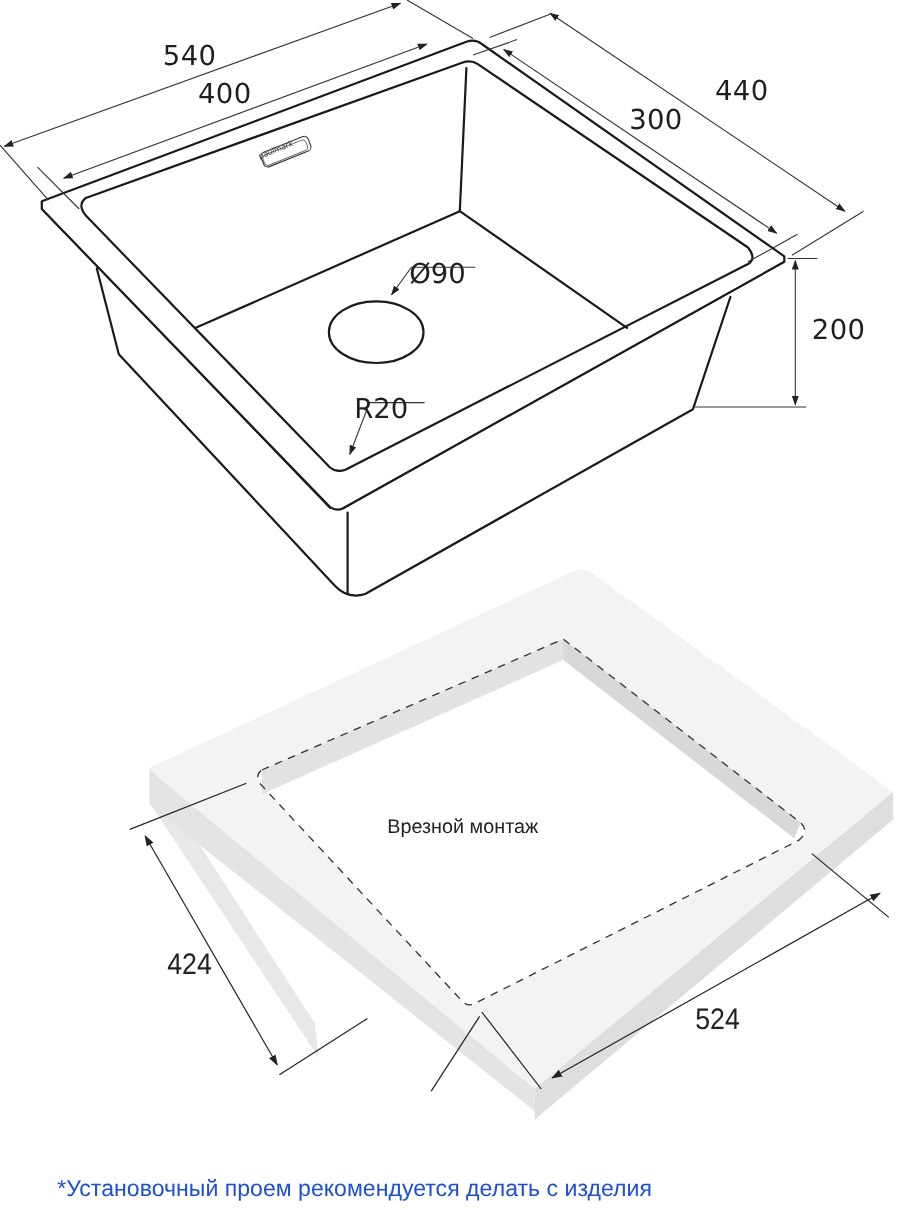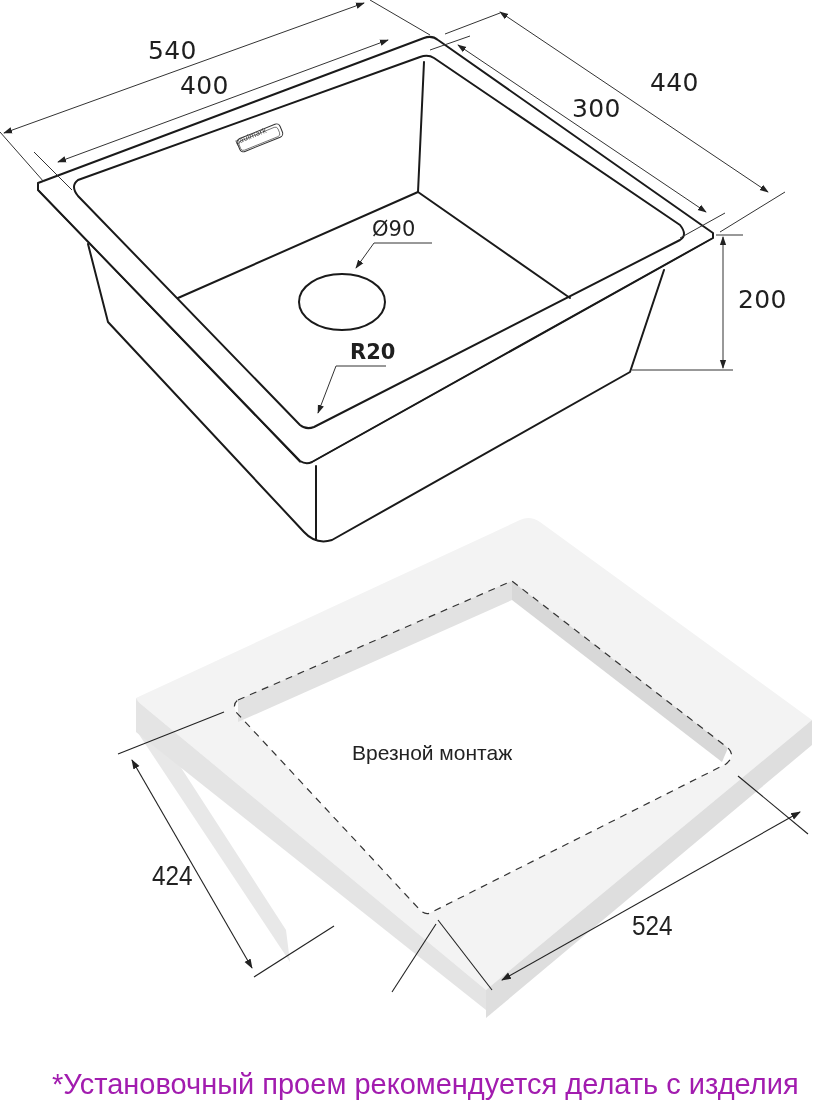--- a/index.html
+++ b/index.html
@@ -2,27 +2,27 @@
 <html><head>
   <meta charset="utf-8">
   <style>
     html, body { margin: 0; padding: 0; background: #ffffff; }
     body { width: 820px; height: 1100px; position: relative; overflow: hidden;
            font-family: "Liberation Sans", "DejaVu Sans", sans-serif; }
     svg.drawing { position: absolute; left: 0; top: 0; }
     .dim-label { position: absolute; font-family: "DejaVu Sans", sans-serif;
                  font-size: 25px; color: #1f1f1f; line-height: 1; white-space: nowrap; letter-spacing: 0.3px; }
     .callout { position: absolute; font-family: "DejaVu Sans", sans-serif;
-               font-size: 21px; color: #1f1f1f; line-height: 1; white-space: nowrap; }
+               font-size: 25px; color: #1f1f1f; line-height: 1; white-space: nowrap; margin-top: 17px; }
     .mount-title { position: absolute; font-family: "Liberation Sans", sans-serif;
-                   font-size: 21px; color: #222; white-space: nowrap; line-height: 1; }
+                   font-size: 18px; color: #222; white-space: nowrap; line-height: 1; }
     .cut-dim { position: absolute; font-family: "Liberation Sans", sans-serif;
                font-size: 27px; color: #222; white-space: nowrap; line-height: 1; transform: scaleX(0.9); transform-origin: left top; }
     .footnote { position: absolute; left: 52px; top: 1070px; font-family: "Liberation Sans", sans-serif;
-                font-size: 29px; color: #a21caf; white-space: nowrap; line-height: 1; }
+                font-size: 21px; color: #1d4ed8; white-space: nowrap; line-height: 1; }
     .brand-badge { position: absolute; left: 234px; top: 139px; font-family: "DejaVu Sans", sans-serif;
                    font-size: 7px; color: #333; transform: rotate(-22deg); transform-origin: left top; }
   </style>
 </head>
 <body>
 
 <svg class="drawing" width="820" height="1100" viewBox="0 0 820 1100" xmlns="http://www.w3.org/2000/svg">
   <defs>
     <marker id="arr" viewBox="0 0 10 10" refX="9" refY="5" markerWidth="9" markerHeight="9" orient="auto-start-reverse">
       <path d="M0,1.5 L10,5 L0,8.5 z" fill="#222"></path>
@@ -107,20 +107,20 @@
     <line x1="502" y1="980" x2="800" y2="812" marker-start="url(#arr)" marker-end="url(#arr)"></line>
   </g>
 </svg>
 
 <span class="dim-label" style="left:148px;top:38px;">540</span>
 <span class="dim-label" style="left:180px;top:73px;">400</span>
 <span class="dim-label" style="left:622px;top:70px;margin-left:28px;">440</span>
 <span class="dim-label" style="left:572px;top:96px;">300</span>
 <span class="dim-label" style="left:738px;top:287px;">200</span>
 <span class="callout" style="left:372px;top:219px;">Ø90</span>
-<span class="callout" style="left:350px;top:342px;font-weight:bold;">R20</span>
+<span class="callout" style="left:322px;top:342px;">R20</span>
 <span class="brand-badge">paulmark</span>
 
 <span class="mount-title" style="left:352px;top:742px;">Врезной монтаж</span>
 <span class="cut-dim" style="left:152px;top:863px;">424</span>
 <span class="cut-dim" style="left:632px;top:913px;">524</span>
 
 <span class="footnote">*Установочный проем рекомендуется делать с изделия</span>
 
 </body></html>

